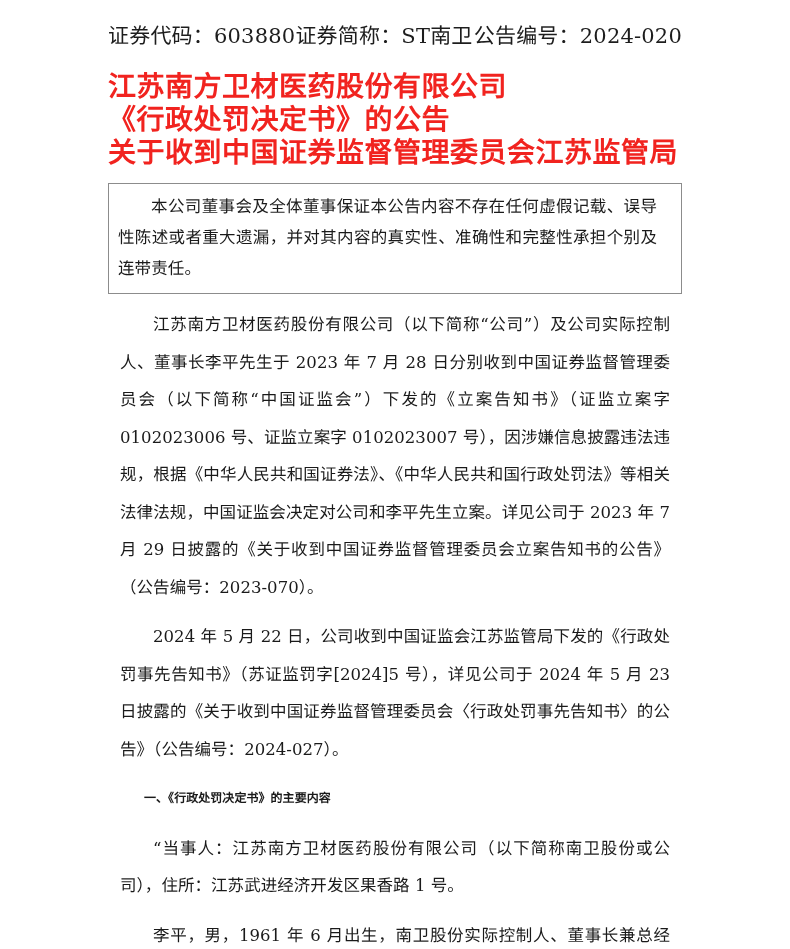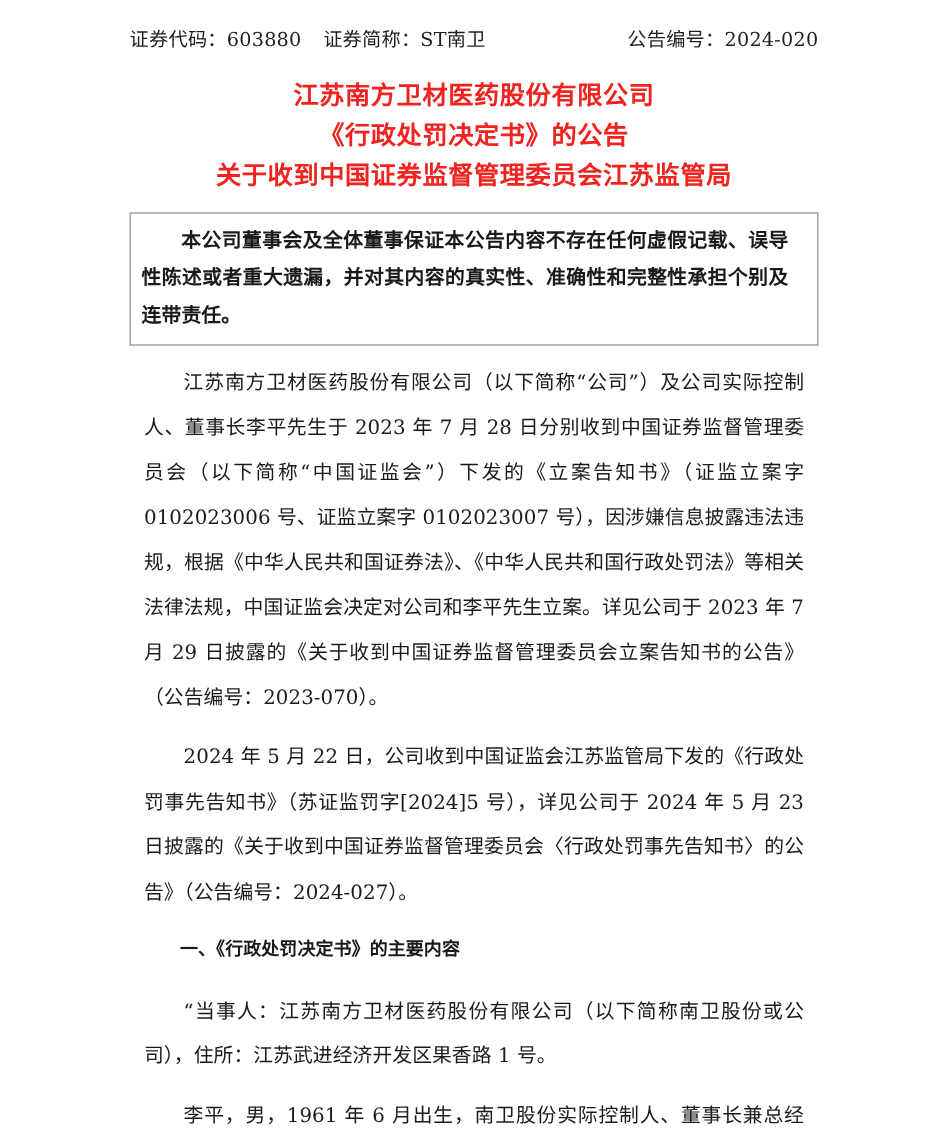--- a/index.html
+++ b/index.html
@@ -23,58 +23,56 @@
     height: 949px;
     box-sizing: border-box;
     padding: 0 108px;
   }
 
   
   .doc-header {
     display: flex;
     justify-content: space-between;
     align-items: flex-end;
-    font-size: 16px;
+    font-size: 21px;
     letter-spacing: 0.2px;
     padding-top: 19px;
     color: #1d1d1d;
   }
   .doc-header .hdr-cell {
     white-space: nowrap;
   }
   .doc-header .hdr-cell.mid {
-    margin-left: 18px;
   }
   .doc-header .hdr-cell.right {
     margin-left: auto;
   }
 
   
   .doc-title {
     margin-top: 21px;
-    text-align: center;
     color: #f1231f;
     font-weight: bold;
-    font-size: 21px;
+    font-size: 28px;
     line-height: 33px;
     letter-spacing: 0.5px;
     font-family: "DejaVu Sans", "Liberation Sans", sans-serif;
   }
   .doc-title .tline {
     display: block;
     white-space: nowrap;
   }
 
   
   .notice-box {
     margin-top: 14px;
     border: 1px solid #8c8c8c;
     box-sizing: border-box;
     padding: 7px 24px 9px 9px;
-    font-weight: bold;
+    font-weight: normal;
     font-size: 16.5px;
     line-height: 31px;
     text-align: justify;
     text-justify: inter-ideograph;
     letter-spacing: 0.1px;
   }
   .notice-box p {
     margin: 0;
     text-indent: 2em;
   }
@@ -88,22 +86,22 @@
     text-justify: inter-ideograph;
     letter-spacing: 0.05px;
   }
   .body-copy p {
     margin: 12px;
     text-indent: 2em;
   }
   .body-copy p.section-heading {
     font-weight: bold;
     text-indent: 2em;
-    font-family: Liberation Mono, monospace;
-    font-size: 15px;
+    font-family: Liberation Sans, sans-serif;
+    font-size: 12px;
   }
 </style>
 </head>
 <body>
 
 <div class="page">
 
   <div class="doc-header">
     <span class="hdr-cell left">证券代码：603880</span>
     <span class="hdr-cell mid">证券简称：ST南卫</span>

